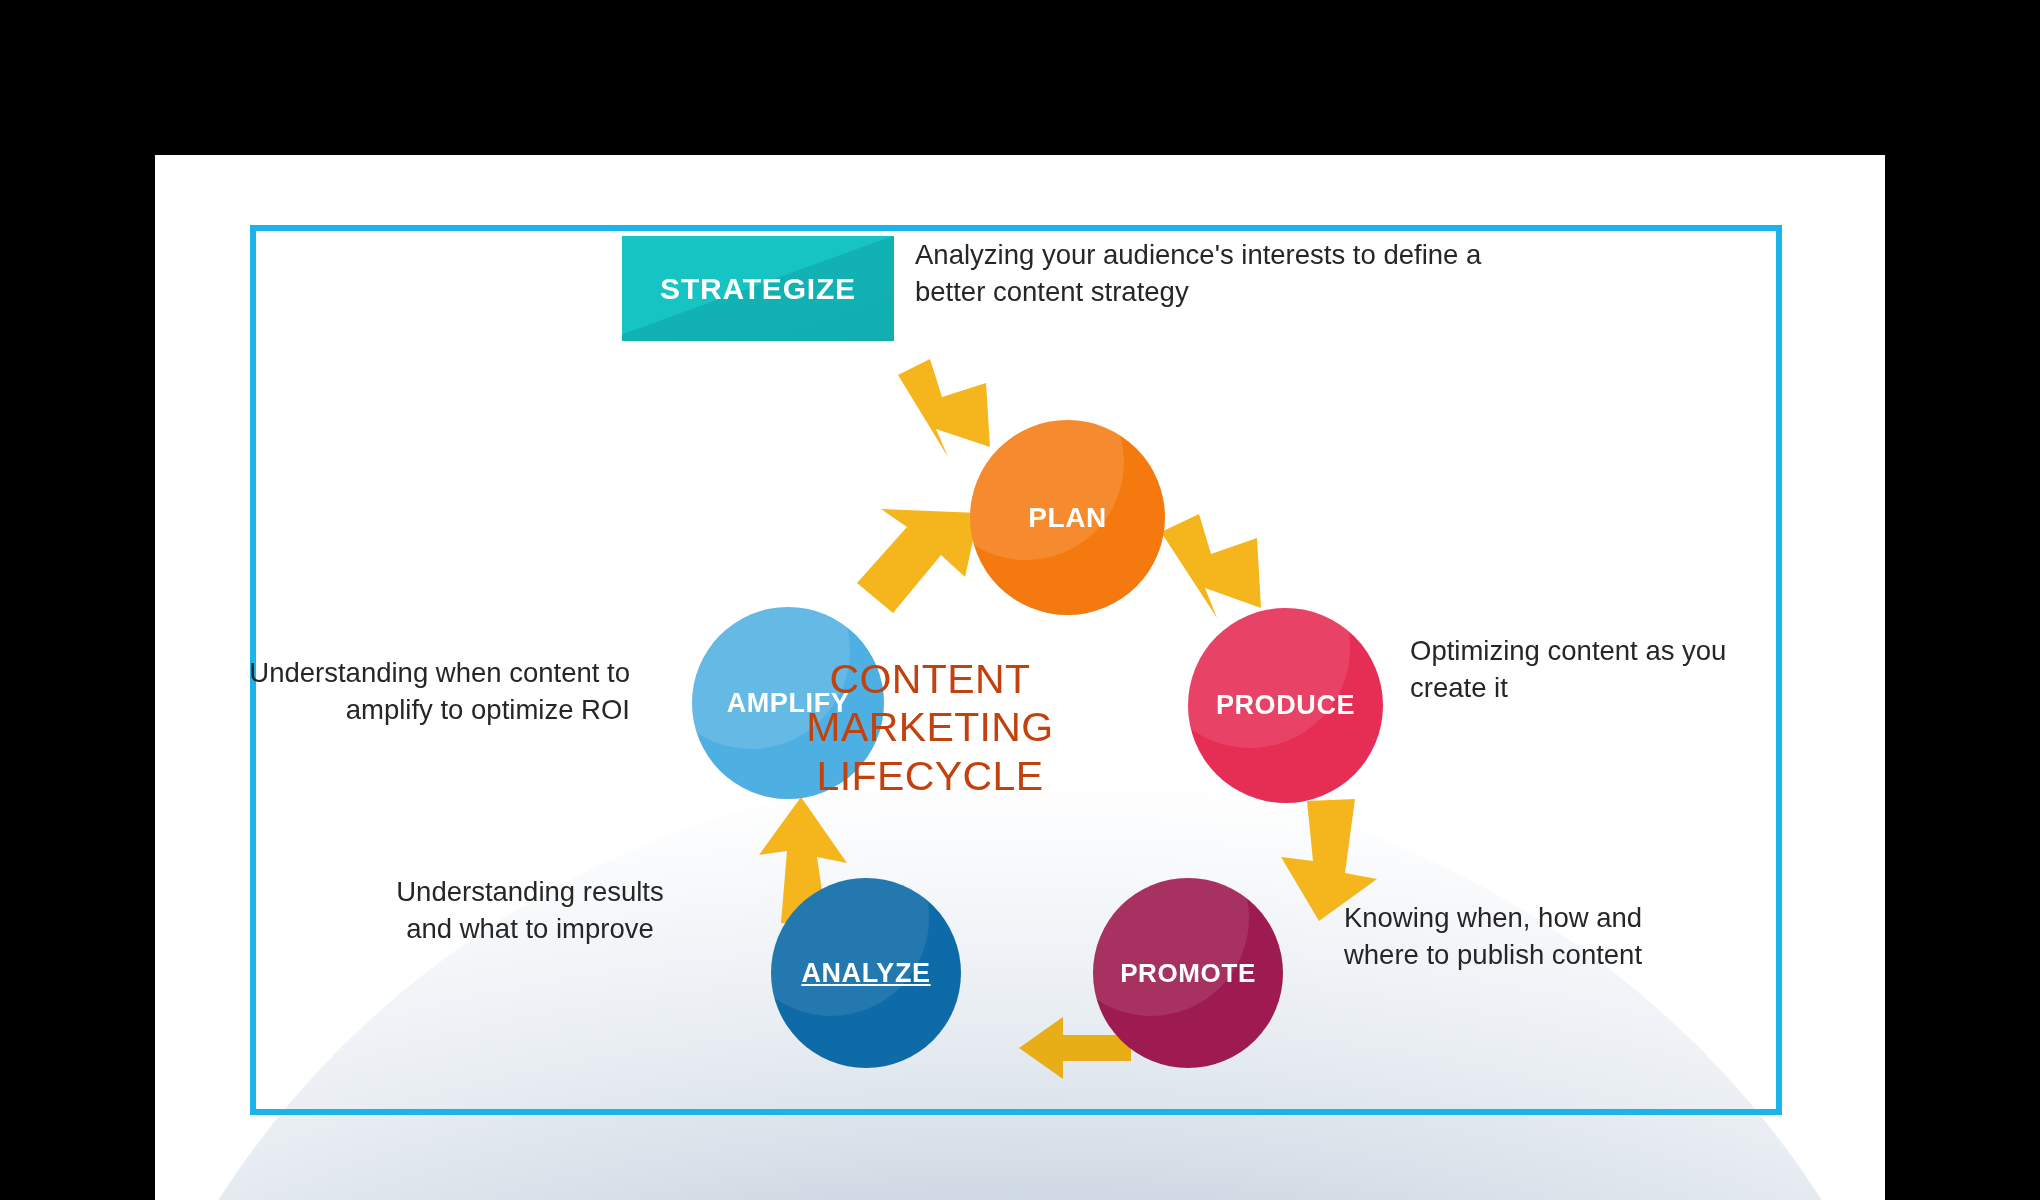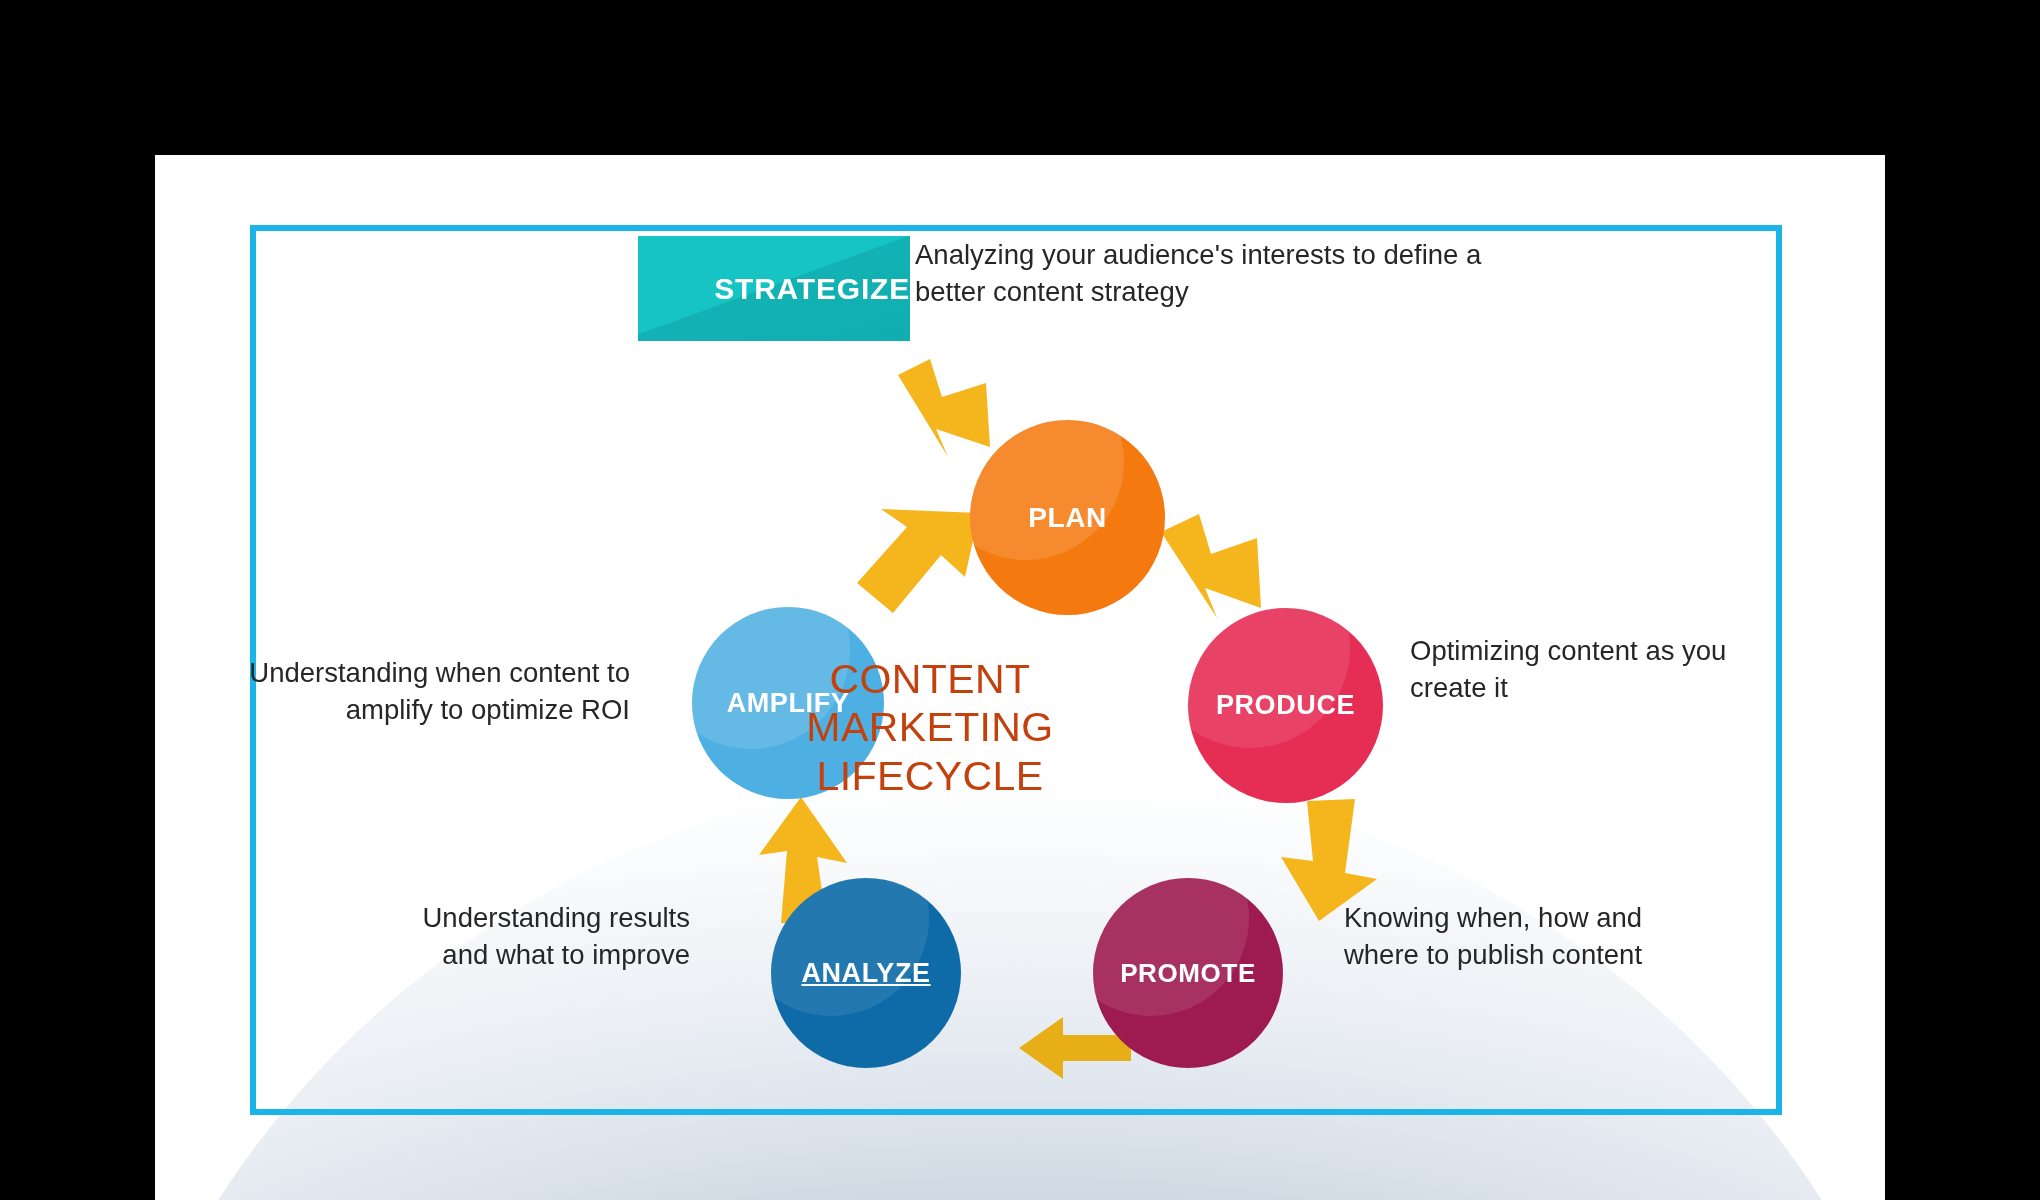--- a/index.html
+++ b/index.html
@@ -130,21 +130,21 @@
   }
   #node-amplify .crescent { left: -40px; top: -56px; width: 198px; height: 198px; background: rgba(255,255,255,0.13); }
   #node-amplify .node-label { font-size: 27px; }
 
   
   #chip-strategize {
     position: absolute;
     left: 467px; top: 81px;
     width: 272px; height: 105px;
     background: linear-gradient(160deg, #17C4C4 0%, #17C4C4 48%, #12B2B4 48.5%, #10AEB1 100%);
-    display: flex; align-items: center; justify-content: flex-end; margin-left: 16px;
+    display: flex; align-items: center; justify-content: center;
   }
   #chip-strategize .chip-label {
     color: #ffffff; font-weight: bold; font-size: 30px; letter-spacing: .8px;
   }
 
   
   #centre-title {
     position: absolute;
     left: 615px; top: 500px;
     width: 320px;
@@ -162,21 +162,21 @@
     color: #262626;
     font-size: 27.5px;
     line-height: 1.33;
     font-family: "Liberation Sans", sans-serif;
     font-weight: 400;
   }
   #cap-strategize { left: 760px; top: 82px;  width: 570px; }
   #cap-plan       { left: 1000px; top: 215px; width: 420px; }
   #cap-produce    { left: 1255px; top: 478px; width: 330px; }
   #cap-promote    { left: 1168px; top: 745px; width: 340px; text-align: center; }
-  #cap-analyze    { left: 215px; top: 745px;  width: 320px; text-align: right; }
+  #cap-analyze    { left: 215px; top: 719px;  width: 320px; text-align: center; }
   #cap-amplify    { left: 55px;  top: 500px;  width: 420px; text-align: right; }
 
   
   .arrow { position: absolute; }
 </style>
 </head>
 <body>
 
 <div id="canvas">
 

